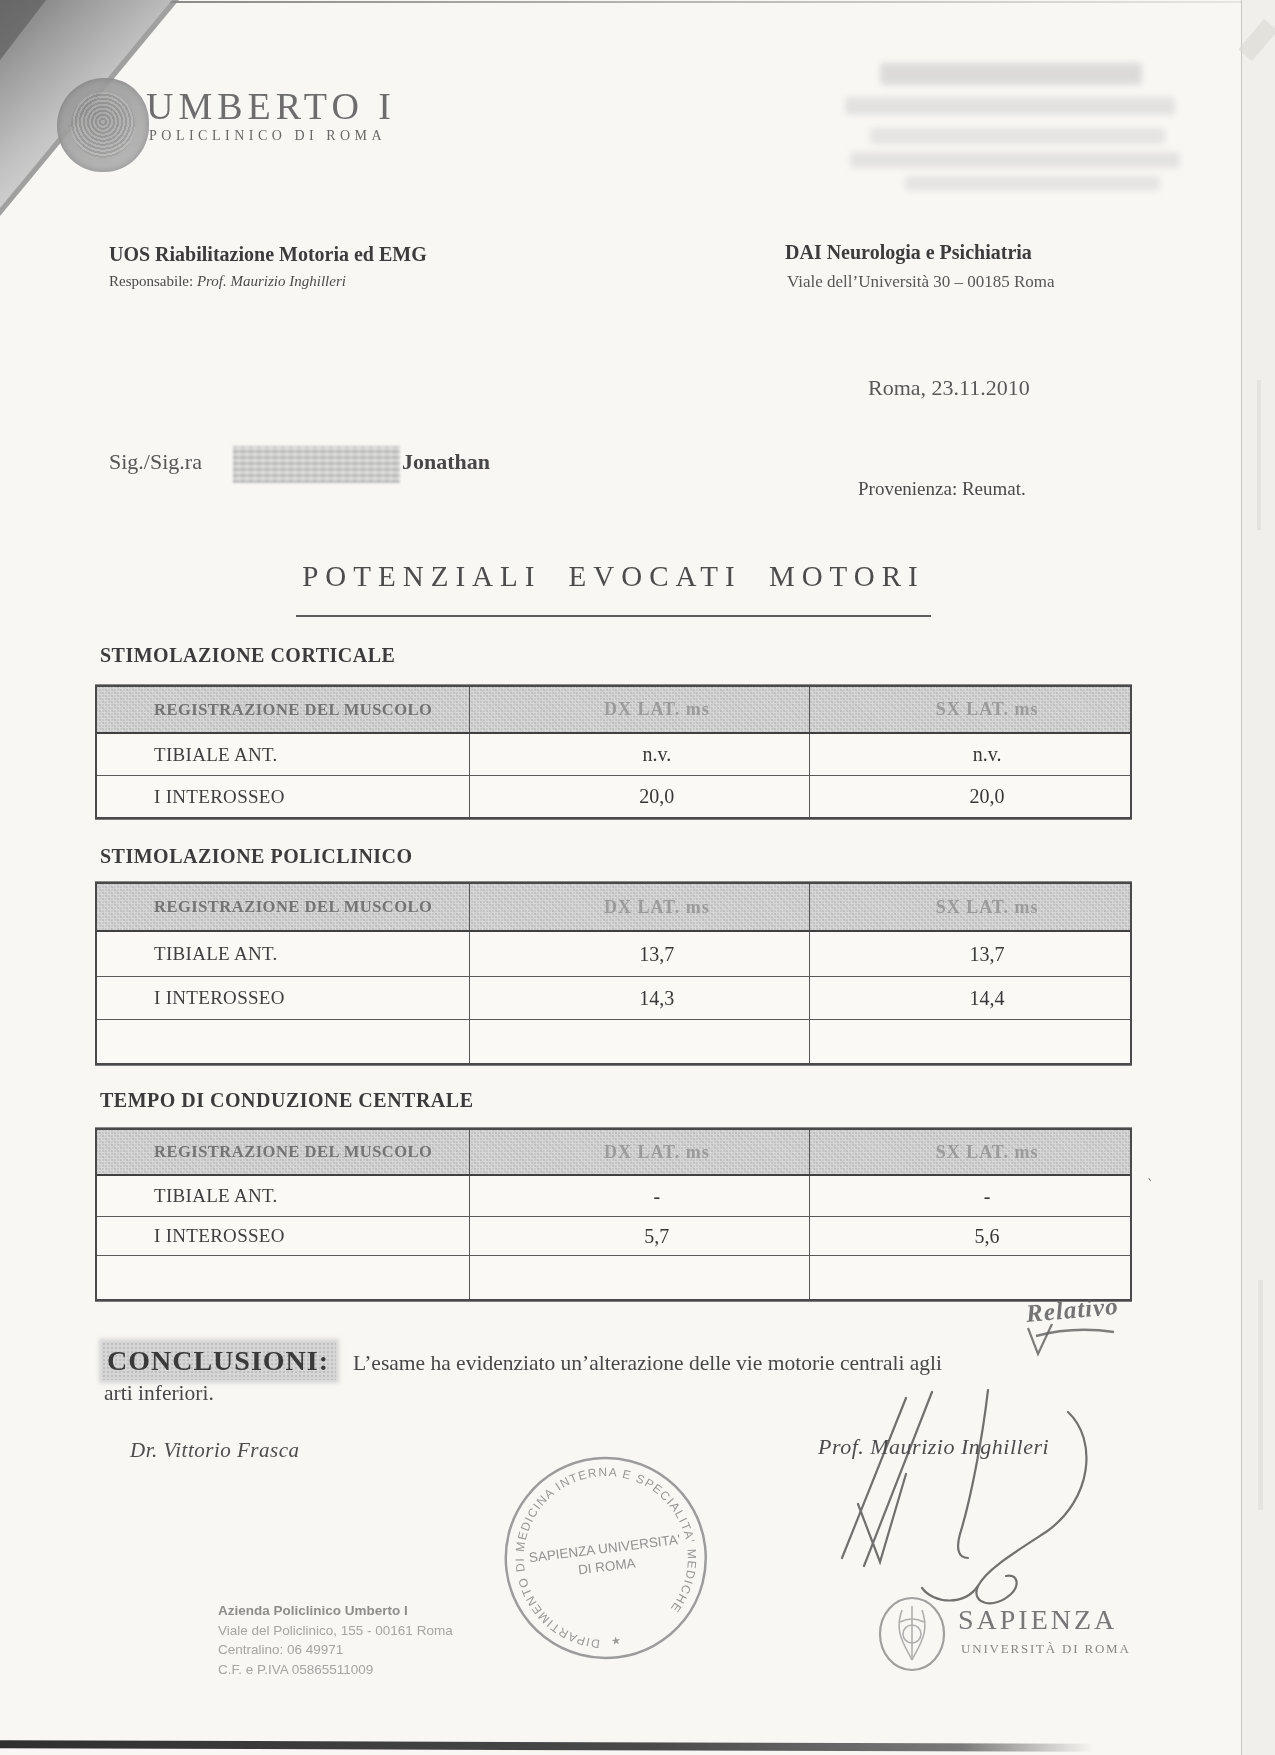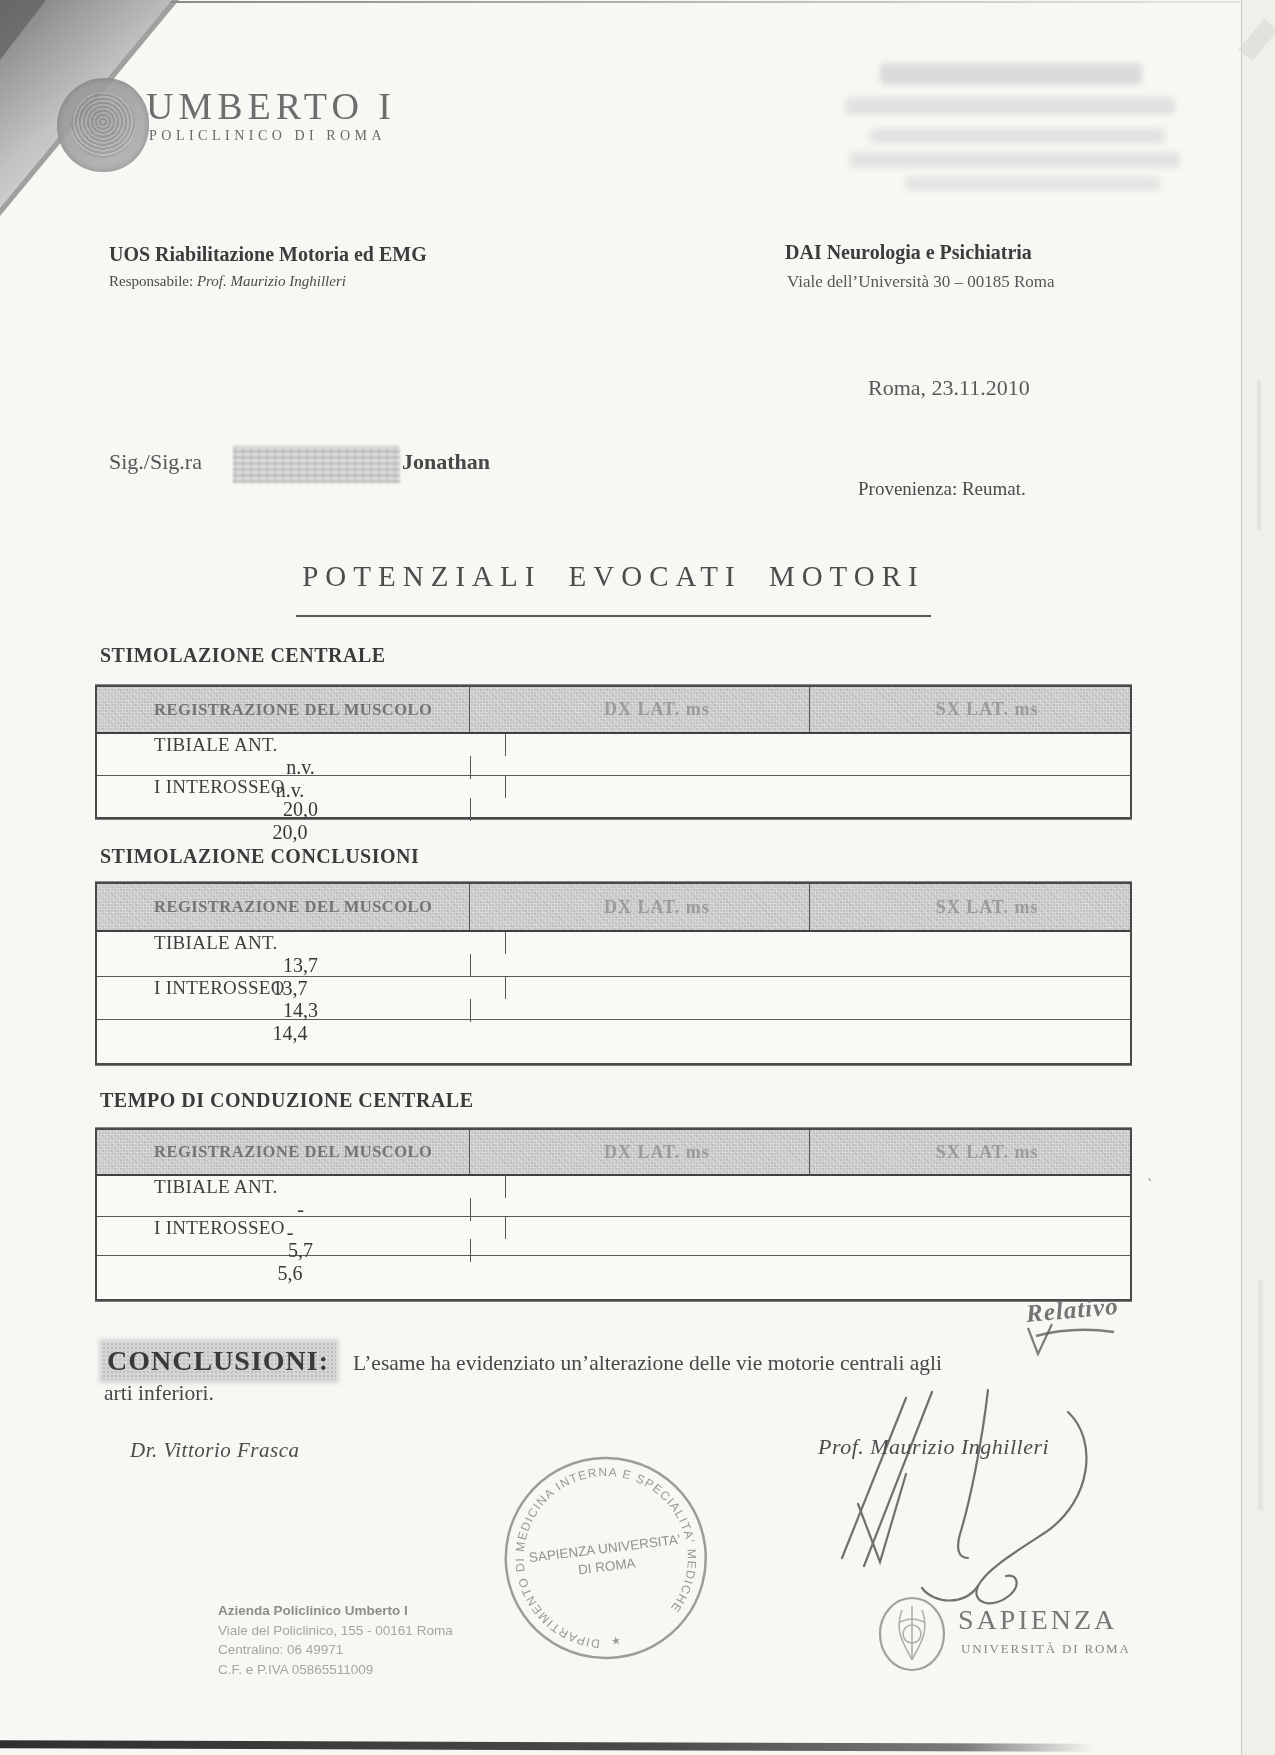--- a/index.html
+++ b/index.html
@@ -53,21 +53,21 @@
   #title-wrap span{display:inline-block;font-size:29px;letter-spacing:7px;word-spacing:13px;color:#4c4c4c;
     border-bottom:2.5px solid #5a5a5a;padding:0 6px 22px 6px;}
   
   .sec-head{position:absolute;left:100px;font-size:20px;font-weight:bold;letter-spacing:.5px;color:#3b3b3b;}
   .mtable{position:absolute;left:95px;width:1037px;border:2px solid #4a4a4a;box-sizing:border-box;
     background:#faf9f6;box-shadow:0 1px 0 #7a7a7a, 0 -1px 0 #8a8a8a;}
   .thead{display:flex;background:#c7c7c7;border-bottom:2px solid #3f3f3f;
     background-image:radial-gradient(rgba(255,255,255,.3) 1px, transparent 1.4px),
                      repeating-linear-gradient(45deg, rgba(120,120,120,.12) 0 2px, transparent 2px 5px);
     background-size:3px 3px,auto;}
-  .trow{display:flex;border-bottom:1.5px solid #5a5a5a;flex-direction:column;}
+  .trow{display:flex;border-bottom:1.5px solid #5a5a5a;}
   .mtable .trow:last-child{border-bottom:none;}
   .c{box-sizing:border-box;display:flex;align-items:center;margin-left:34px;}
   .c1{width:375px;border-right:1.5px solid #565656;padding-left:23px;}
   .c2{width:340px;border-right:1.5px solid #565656;justify-content:center;}
   .c3{width:318px;justify-content:center;}
   .thead .c1{font-size:16.5px;font-weight:bold;letter-spacing:.5px;color:#747474;}
   .thead .c2,.thead .c3{font-size:18px;font-weight:bold;letter-spacing:1px;color:#9b9b9b;}
   .trow .c1{font-size:19px;color:#3f3f3f;letter-spacing:.3px;}
   .trow .c2,.trow .c3{font-size:20px;color:#373737;}
   #stray-tick{position:absolute;left:1146px;top:1176px;font-size:15px;color:#6a6a6a;transform:rotate(14deg);}
@@ -137,40 +137,40 @@
   <div id="patient-first-name">Jonathan</div>
   <div id="provenance">
     <span class="b">Provenienza:</span>
     <span>Reumat.</span>
   </div>
 
   <div id="title-wrap">
     <span>POTENZIALI EVOCATI MOTORI</span>
   </div>
 
-  <div class="sec-head" style="top:644px;">STIMOLAZIONE CENTRALE</div>
+  <div class="sec-head" style="top:644px;">STIMOLAZIONE CORTICALE</div>
   <div class="mtable" style="top:685px;">
     <div class="thead" style="height:45px;">
       <div class="c c1">REGISTRAZIONE DEL MUSCOLO</div>
       <div class="c c2">DX LAT. ms</div>
       <div class="c c3">SX LAT. ms</div>
     </div>
     <div class="trow" style="height:41px;">
       <div class="c c1">TIBIALE ANT.</div>
       <div class="c c2">n.v.</div>
       <div class="c c3">n.v.</div>
     </div>
     <div class="trow" style="height:41px;">
       <div class="c c1">I INTEROSSEO</div>
       <div class="c c2">20,0</div>
       <div class="c c3">20,0</div>
     </div>
   </div>
 
-  <div class="sec-head" style="top:845px;">STIMOLAZIONE CONCLUSIONI</div>
+  <div class="sec-head" style="top:845px;">STIMOLAZIONE POLICLINICO</div>
   <div class="mtable" style="top:882px;">
     <div class="thead" style="height:46px;">
       <div class="c c1">REGISTRAZIONE DEL MUSCOLO</div>
       <div class="c c2">DX LAT. ms</div>
       <div class="c c3">SX LAT. ms</div>
     </div>
     <div class="trow" style="height:44px;">
       <div class="c c1">TIBIALE ANT.</div>
       <div class="c c2">13,7</div>
       <div class="c c3">13,7</div>

